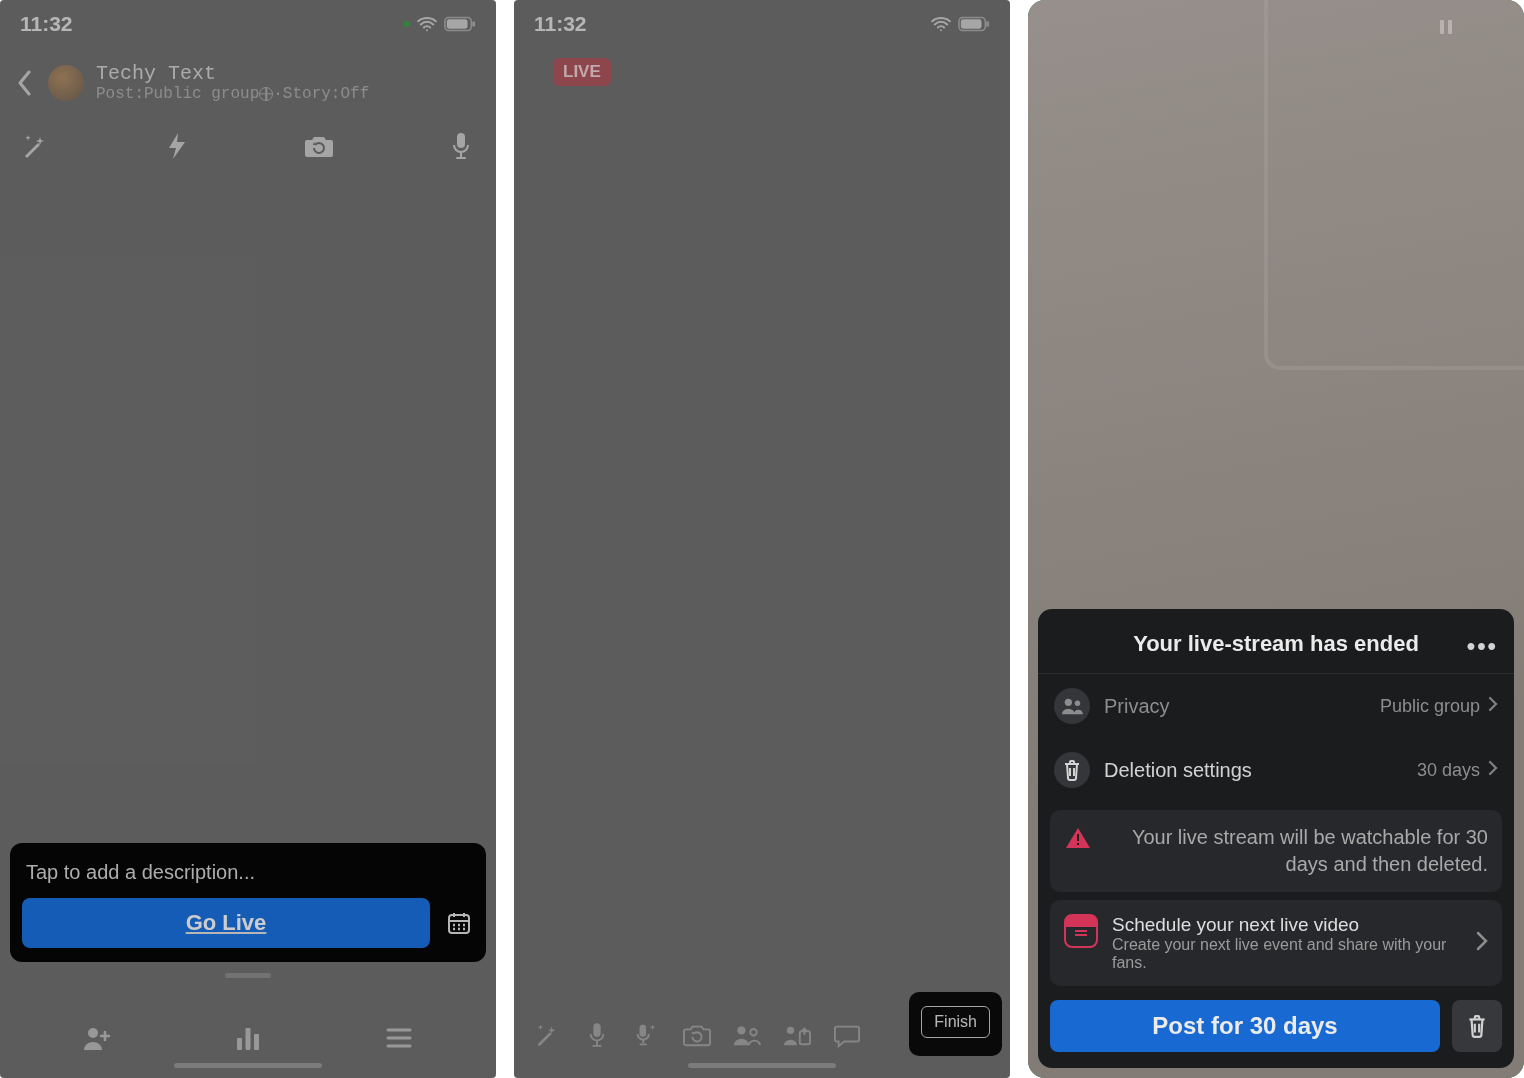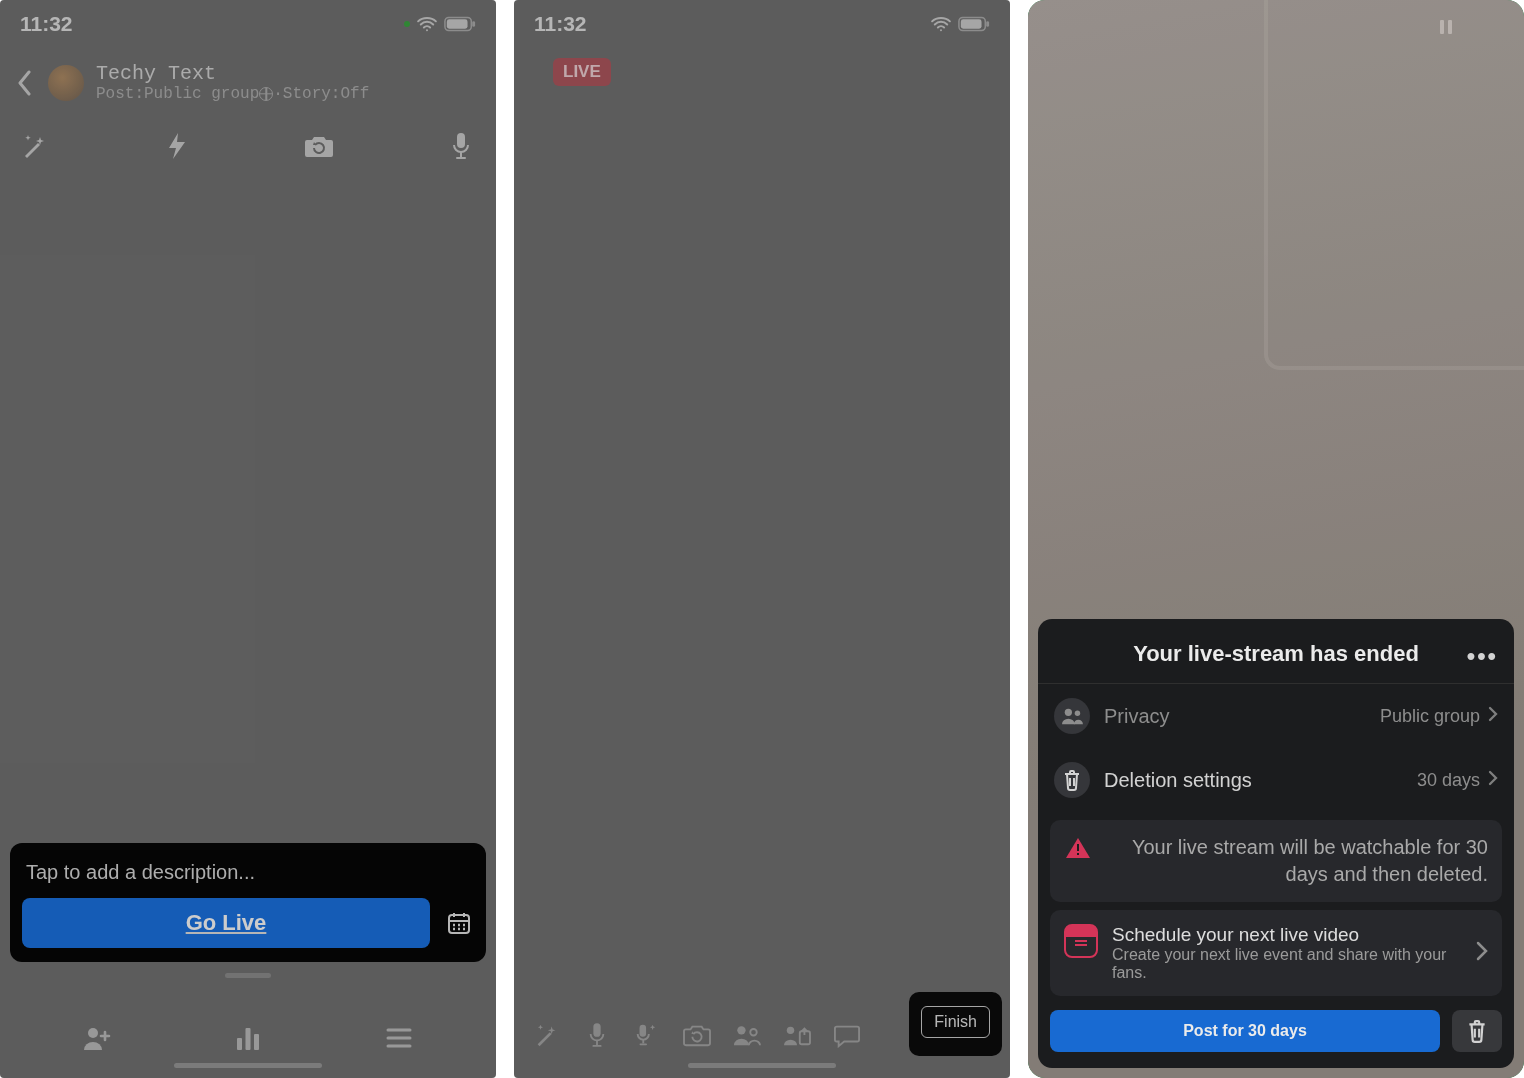--- a/index.html
+++ b/index.html
@@ -164,21 +164,21 @@
     background: linear-gradient(#e63960 0 35%, transparent 35%);
   }
   .schedule-text .st-title { color:#f0f0f0; font-size:19px; font-weight:500; }
   .schedule-text .st-sub { color:#a8a8a8; font-size:16px; }
   .schedule-card .chev-large { margin-left:auto; align-self:center; color:#9a9a9a; }
 
   .post-row {
     display:flex; gap:12px; padding:14px 12px 0;
   }
   .post-btn {
-    flex:1; background:#1b74e4; color:#fff; border:none; border-radius:8px; font-size:16px; font-weight:600; padding:12px 0;
+    flex:1; background:#1b74e4; color:#fff; border:none; border-radius:8px; font-size:24px; font-weight:600; padding:12px 0;
   }
   .trash-btn {
     width:50px; background:#3c3d41; border:none; border-radius:8px; color:#e4e4e4; display:flex; align-items:center; justify-content:center;
   }
 
   .pause-icon {
     position:absolute; top:20px; right:68px; width:16px; height:14px;
     display:flex; gap:4px;
   }
   .pause-icon span { width:4px; background:#c9c2bd; border-radius:1px; }

